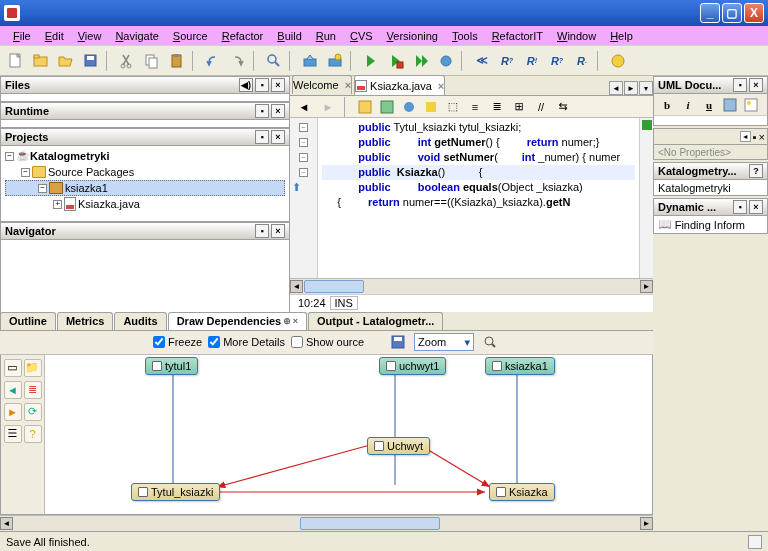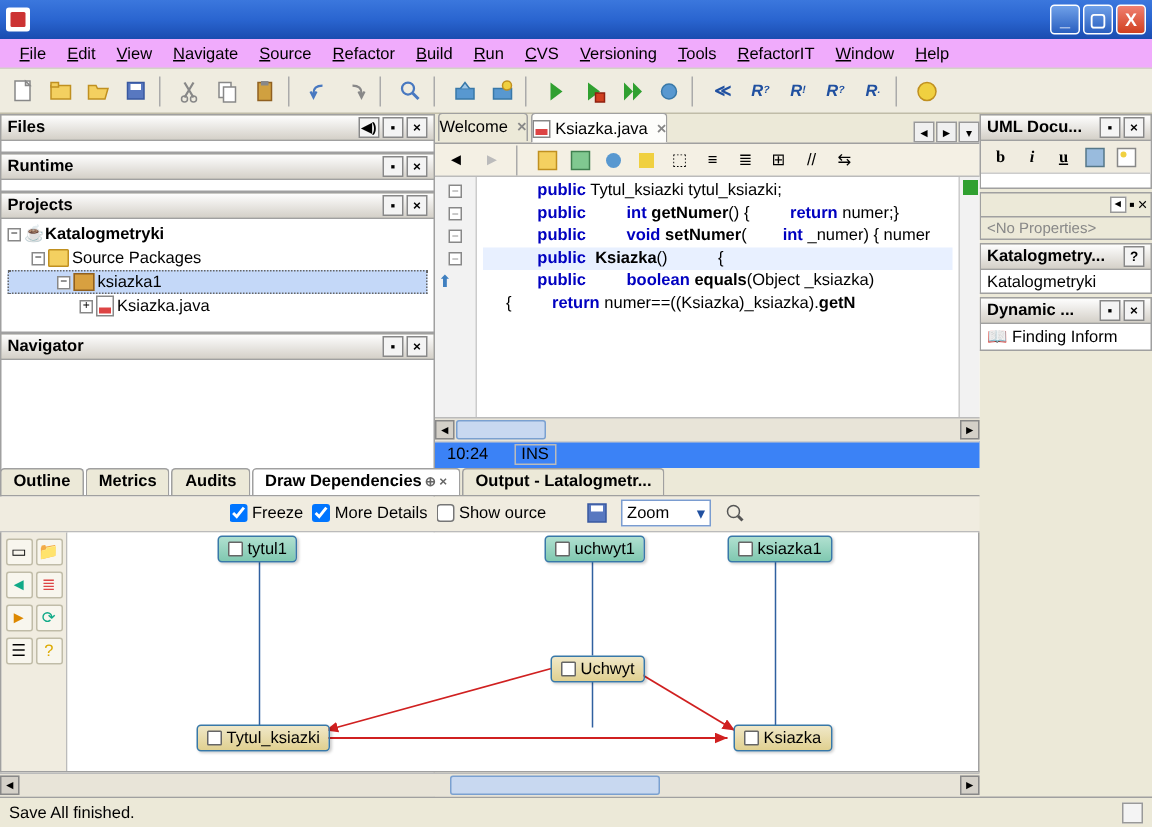--- a/index.html
+++ b/index.html
@@ -40,21 +40,21 @@
 .editor { flex:1; display:flex; background:#fff; font-family:'Courier New',monospace; font-size:12px; overflow:hidden; position:relative;}
 .gutter { width:28px; background:#f2f2f2; border-right:1px solid #ccc; padding-top:2px;}
 .gline { height:15px; display:flex; align-items:center; justify-content:center; color:#888;}
 .fold { width:9px; height:9px; border:1px solid #888; font-size:8px; display:flex; align-items:center; justify-content:center; background:#fff;}
 .code { flex:1; padding:2px 4px; white-space:pre; overflow:hidden;}
 .codeline { height:15px; line-height:15px;}
 .kw { color:#0000c0; font-weight:bold;margin-left:24px;}
 .fn { font-weight:bold;}
 .hl-line { background:#e8f0ff;}
 .small-toolbar { height:22px; background:#f4f0e4; border-bottom:1px solid #bbb; display:flex; align-items:center; padding:0 4px; gap:4px;}
-.statusline { height:18px; background:#3b82f6; border-top:1px solid #ccc; display:flex; align-items:center; padding:0 8px; gap:17px; font-family:'Courier New',monospace;}
+.statusline { height:18px; background:#ffffff; border-top:1px solid #ccc; display:flex; align-items:center; padding:0 8px; gap:4px; font-family:'Courier New',monospace;}
 .hscroll { height:16px; background:#e8e4d8; border-top:1px solid #bbb; position:relative;}
 .hscroll .thumb{ position:absolute; left:14px; top:1px; height:13px; width:60px; background:#c8d8f0; border:1px solid #7aa0d0; border-radius:2px;}
 .hscroll .arr{ position:absolute; top:1px; width:13px; height:13px; background:#d4d0c8; border:1px solid #888; display:flex; align-items:center;justify-content:center; font-size:8px;}
 .inspector-tabs { height:19px; display:flex; border-bottom:1px solid #a0a0a0;}
 .itab { flex:0 0 auto; padding:2px 8px; border:1px solid #a0a0a0; border-bottom:none; background:#ece9d8; margin-right:1px; border-radius:3px 3px 0 0; cursor:pointer; font-weight:bold; display:flex; align-items:center; gap:2px;}
 .itab.active { background:#fff;}
 .itab .pin{font-size:9px;color:#666;}
 .diagram-toolbar { height:24px; background:#f0ece0; border-bottom:1px solid #bbb; display:flex; align-items:center; padding:0 6px; gap:6px;justify-content:center;}
 .check { display:flex; align-items:center; gap:3px;}
 .check input{width:12px;height:12px;}
@@ -448,21 +448,21 @@
           <line x1="350" y1="98" x2="350" y2="130" stroke="#3060a0" stroke-width="1"></line>
           <line x1="472" y1="18" x2="472" y2="130" stroke="#3060a0" stroke-width="1"></line>
           <line x1="325" y1="90" x2="172" y2="132" stroke="#d02020" stroke-width="1.2" marker-end="url(#arr)"></line>
           <line x1="375" y1="90" x2="445" y2="132" stroke="#d02020" stroke-width="1.2" marker-end="url(#arr)"></line>
           <line x1="170" y1="137" x2="440" y2="137" stroke="#d02020" stroke-width="1.2" marker-end="url(#arr)"></line>
         </svg>
         <div class="dnode" style="left:100px; top:2px;">
             <span class="nicon"></span>
             <span>tytul1</span>
           </div>
-        <div class="dnode" style="left:318px; top:2px;">
+        <div class="dnode" style="left:334px; top:2px;">
             <span class="nicon"></span>
             <span>uchwyt1</span>
           </div>
         <div class="dnode" style="left:440px; top:2px;">
             <span class="nicon"></span>
             <span>ksiazka1</span>
           </div>
         <div class="dnode cls" style="left:322px; top:82px;">
             <span class="nicon"></span>
             <span>Uchwyt</span>

